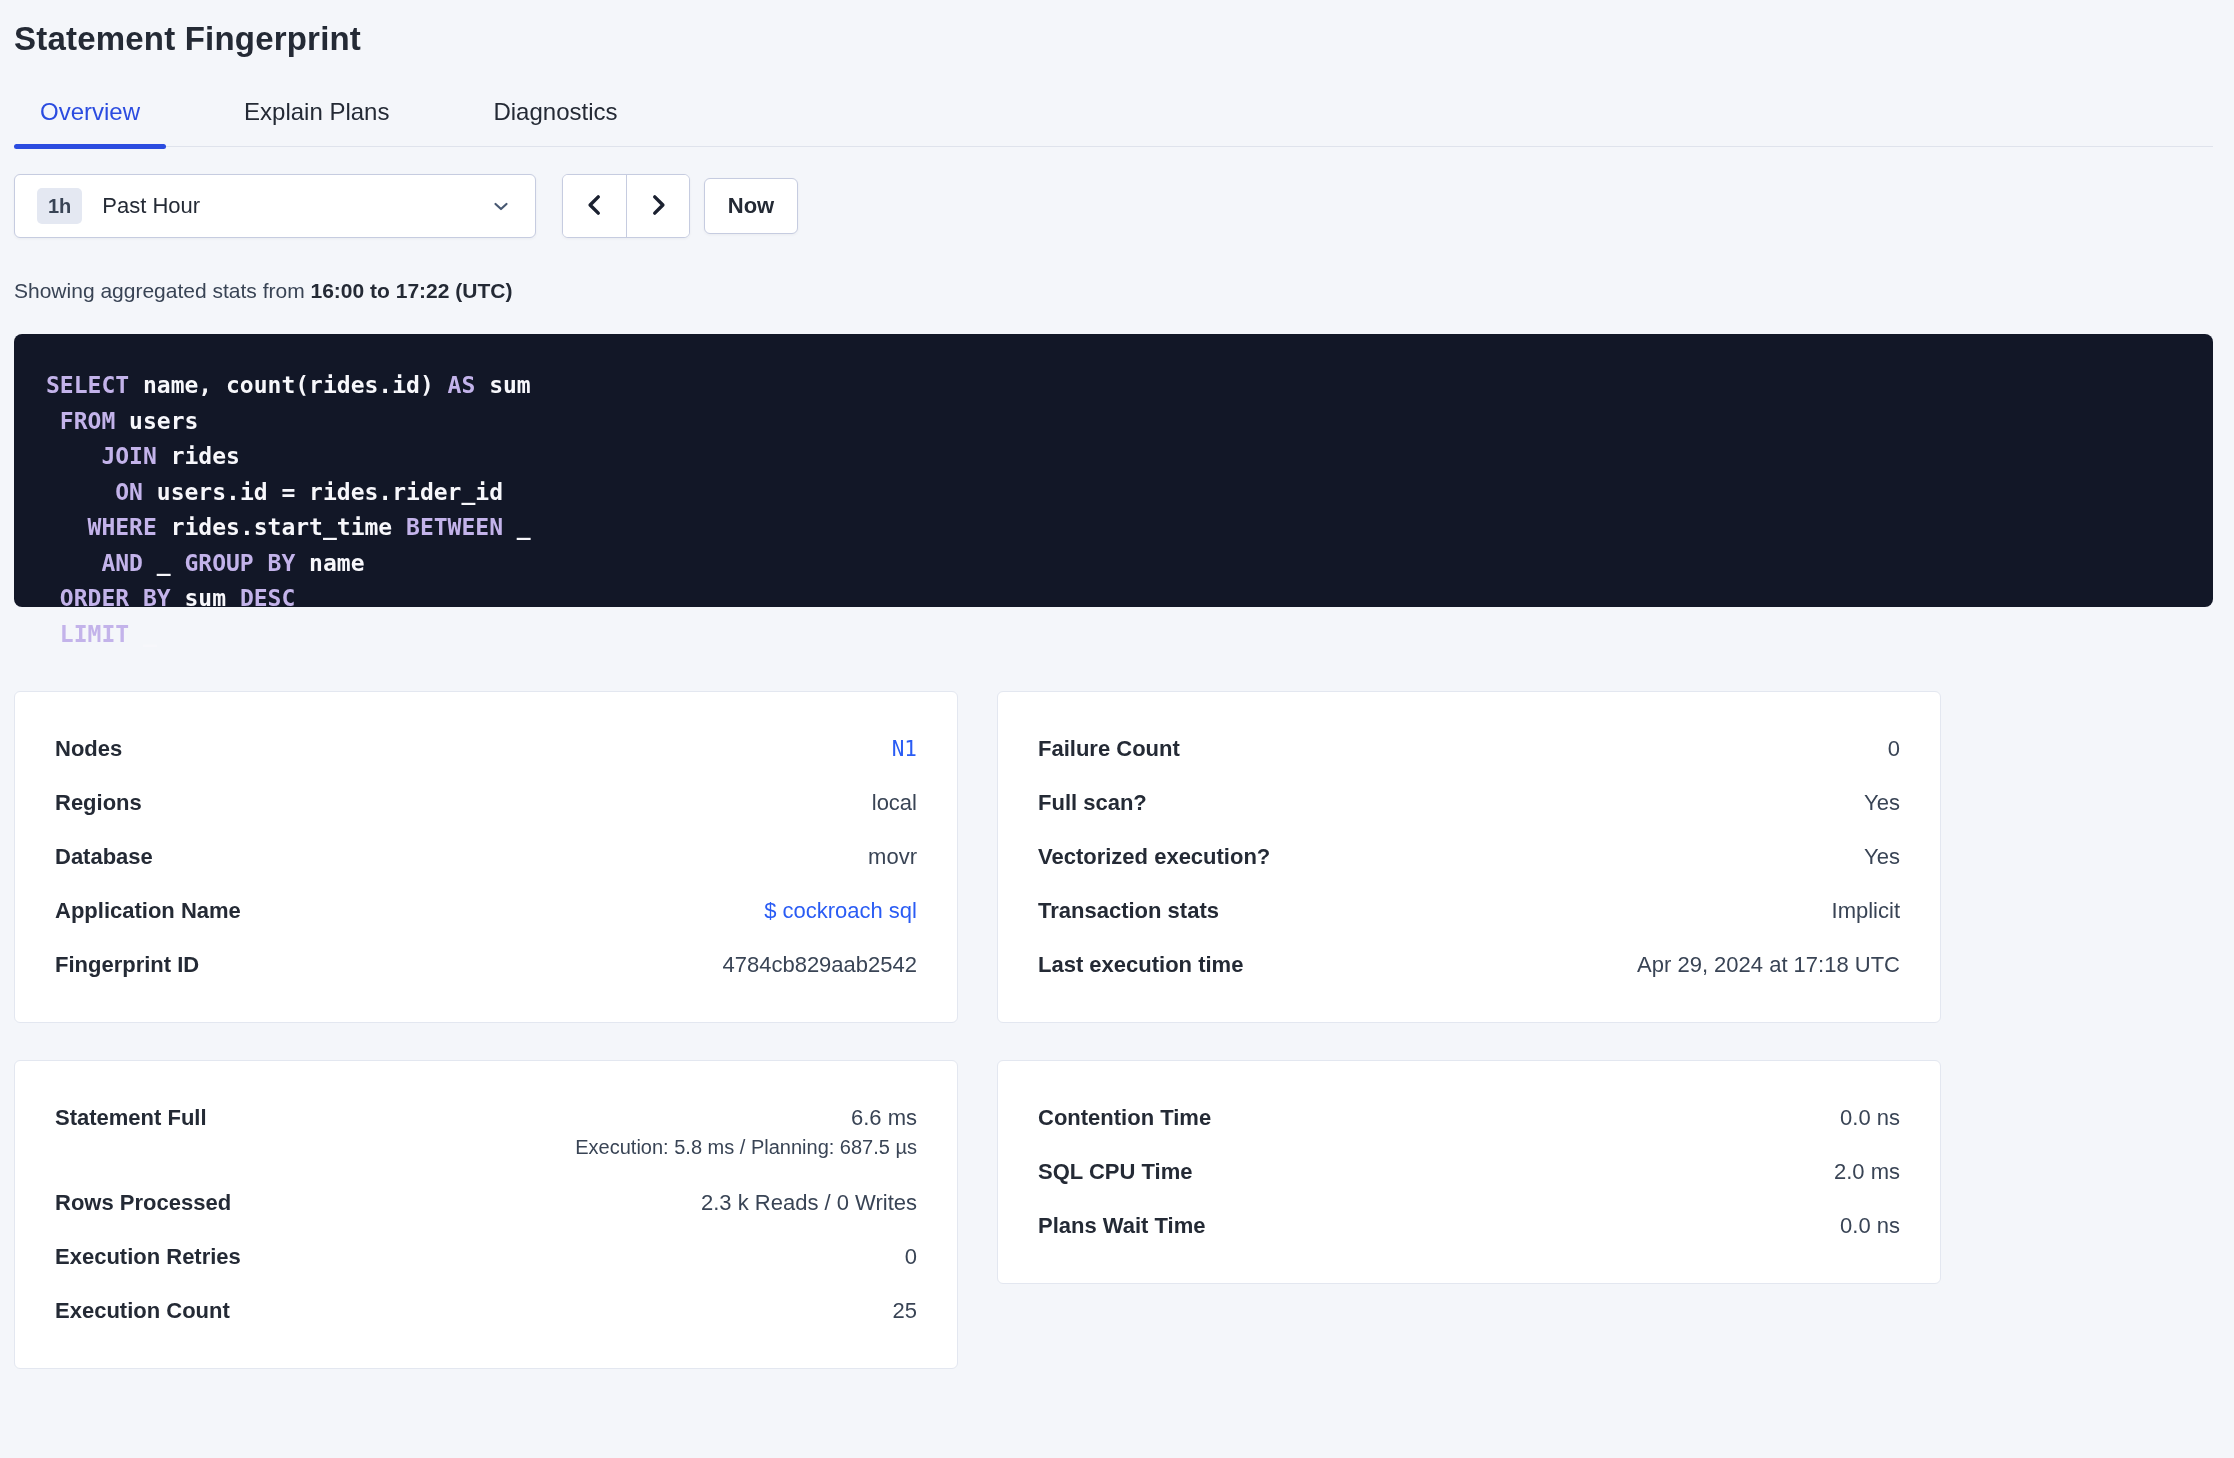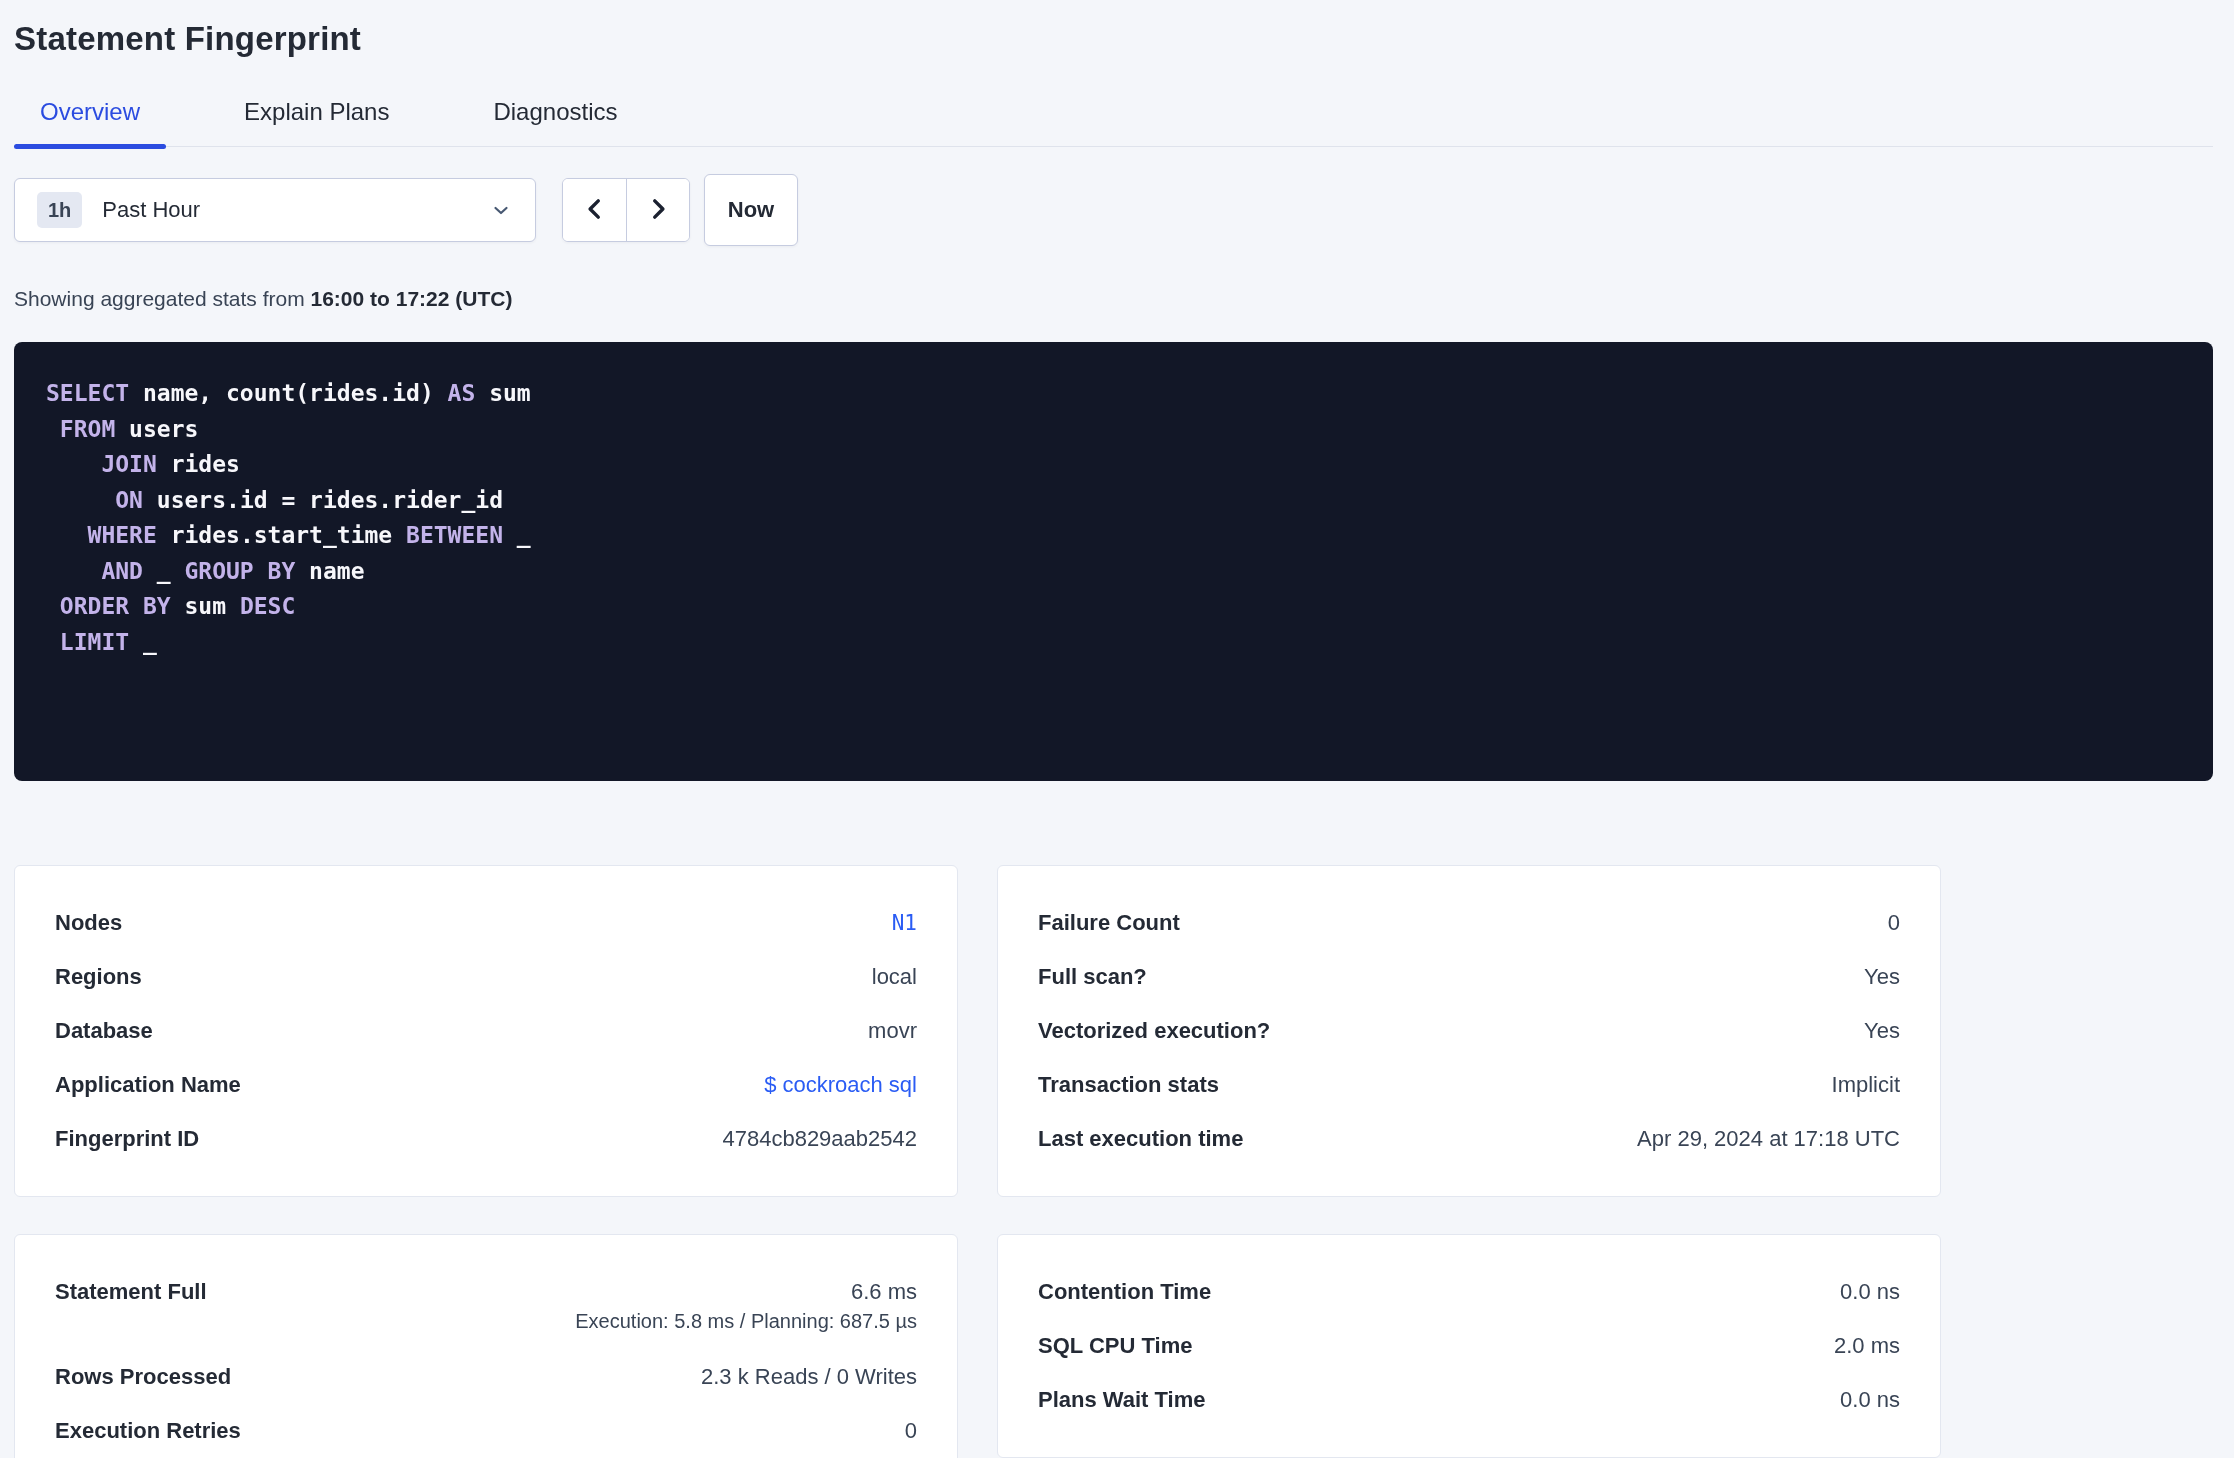--- a/index.html
+++ b/index.html
@@ -59,34 +59,34 @@
     display:flex;margin-left:26px;height:64px;background:#fff;
     border:1px solid var(--btn-border);border-radius:6px;overflow:hidden;
     box-shadow:0 1px 3px rgba(34,42,66,.05);
   }
   .nav-btn{
     width:63px;height:100%;background:#fff;border:none;display:flex;
     align-items:center;justify-content:center;cursor:pointer;
   }
   .nav-btn + .nav-btn{border-left:1px solid var(--btn-border);}
   .now-btn{
-    margin-left:14px;width:94px;height:72px;background:#fff;
+    margin-left:14px;width:94px;height:56px;background:#fff;
     border:1px solid var(--btn-border);border-radius:6px;font-size:22px;
     font-weight:600;color:var(--navy-900);cursor:pointer;
     box-shadow:0 1px 3px rgba(34,42,66,.05);
     font-family:"Liberation Sans",sans-serif;
   }
 
   .stats-line{margin-top:41px;font-size:21px;color:var(--navy-700);}
   .stats-line b{color:var(--navy-900);font-weight:700;}
 
   
   .sql-box{
     margin-top:31px;background:var(--sql-bg);border-radius:8px;
-    padding:34px 32px 30px 32px;height:439px;
+    padding:34px 32px 30px 32px;height:273px;
     font-family:"DejaVu Sans Mono","Liberation Mono",monospace;
     font-size:23px;font-weight:700;line-height:35.5px;white-space:pre;
     color:var(--idc);
   }
   .sql-box .kw{color:var(--kw);}
   .sql-box .txt{color:var(--idc);}
 
   
   .cards-row{display:flex;gap:39px;margin-top:84px;align-items:flex-start;}
   .cards-row.row2{margin-top:37px;}

